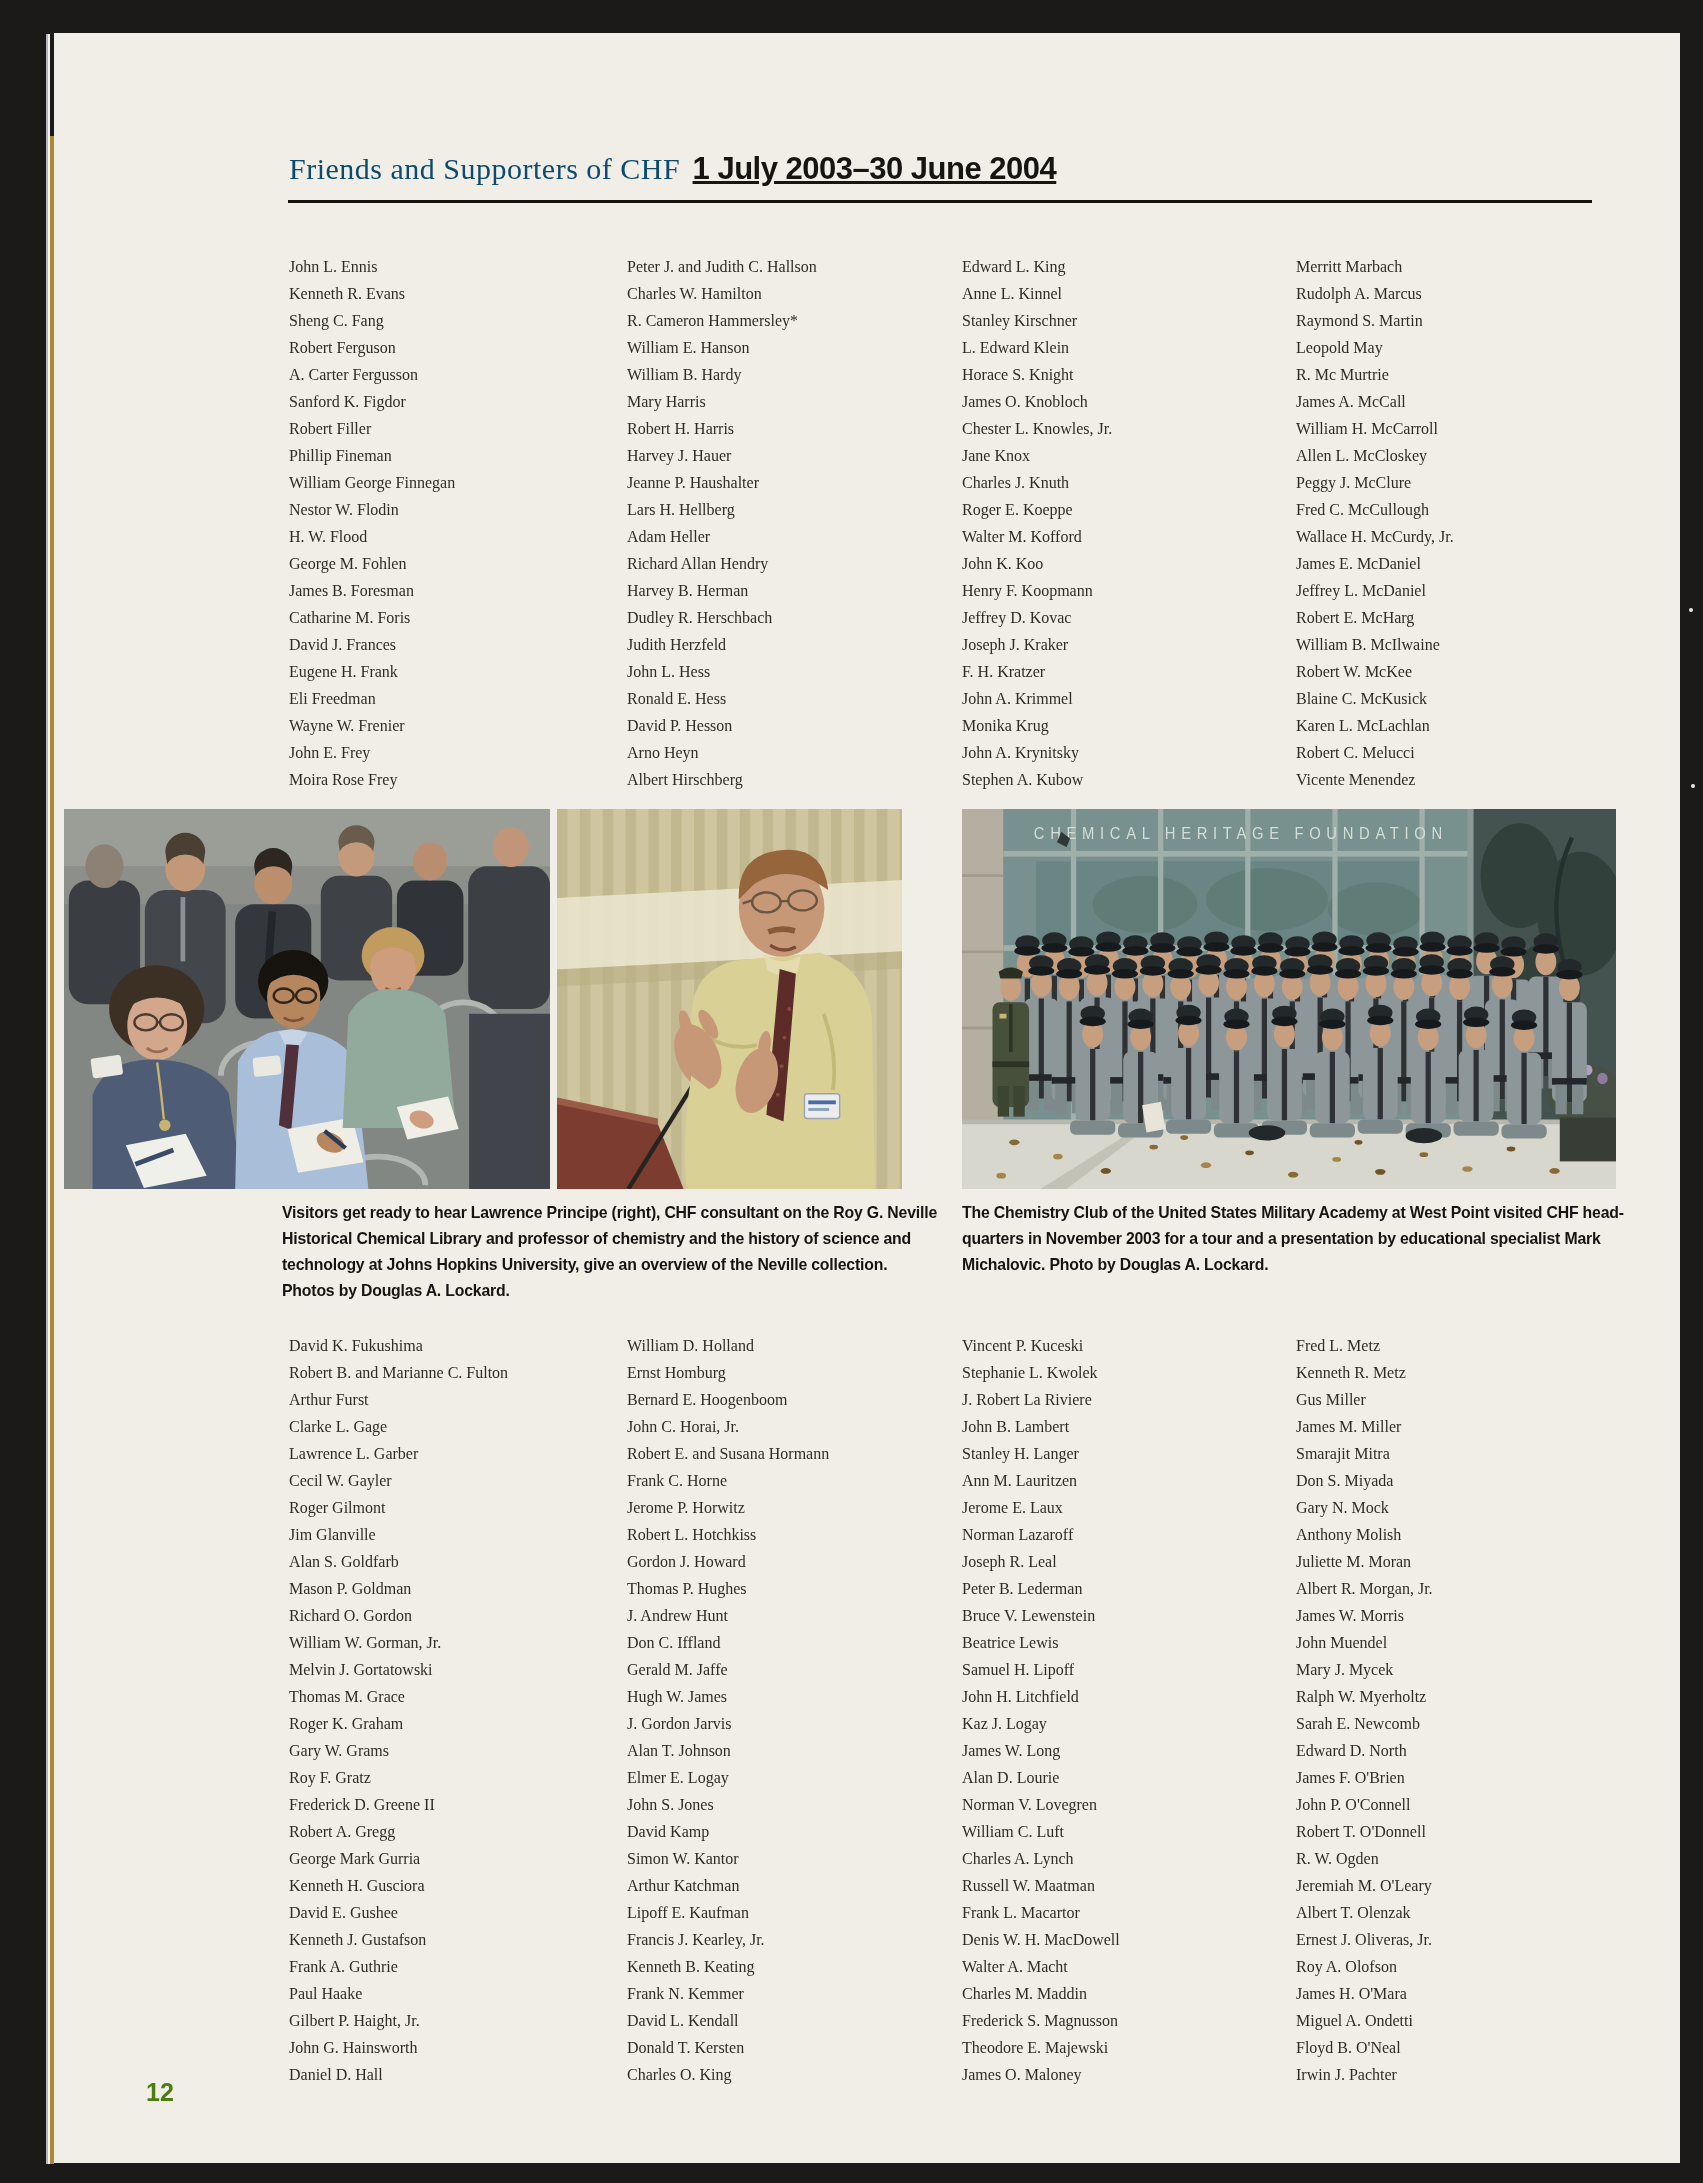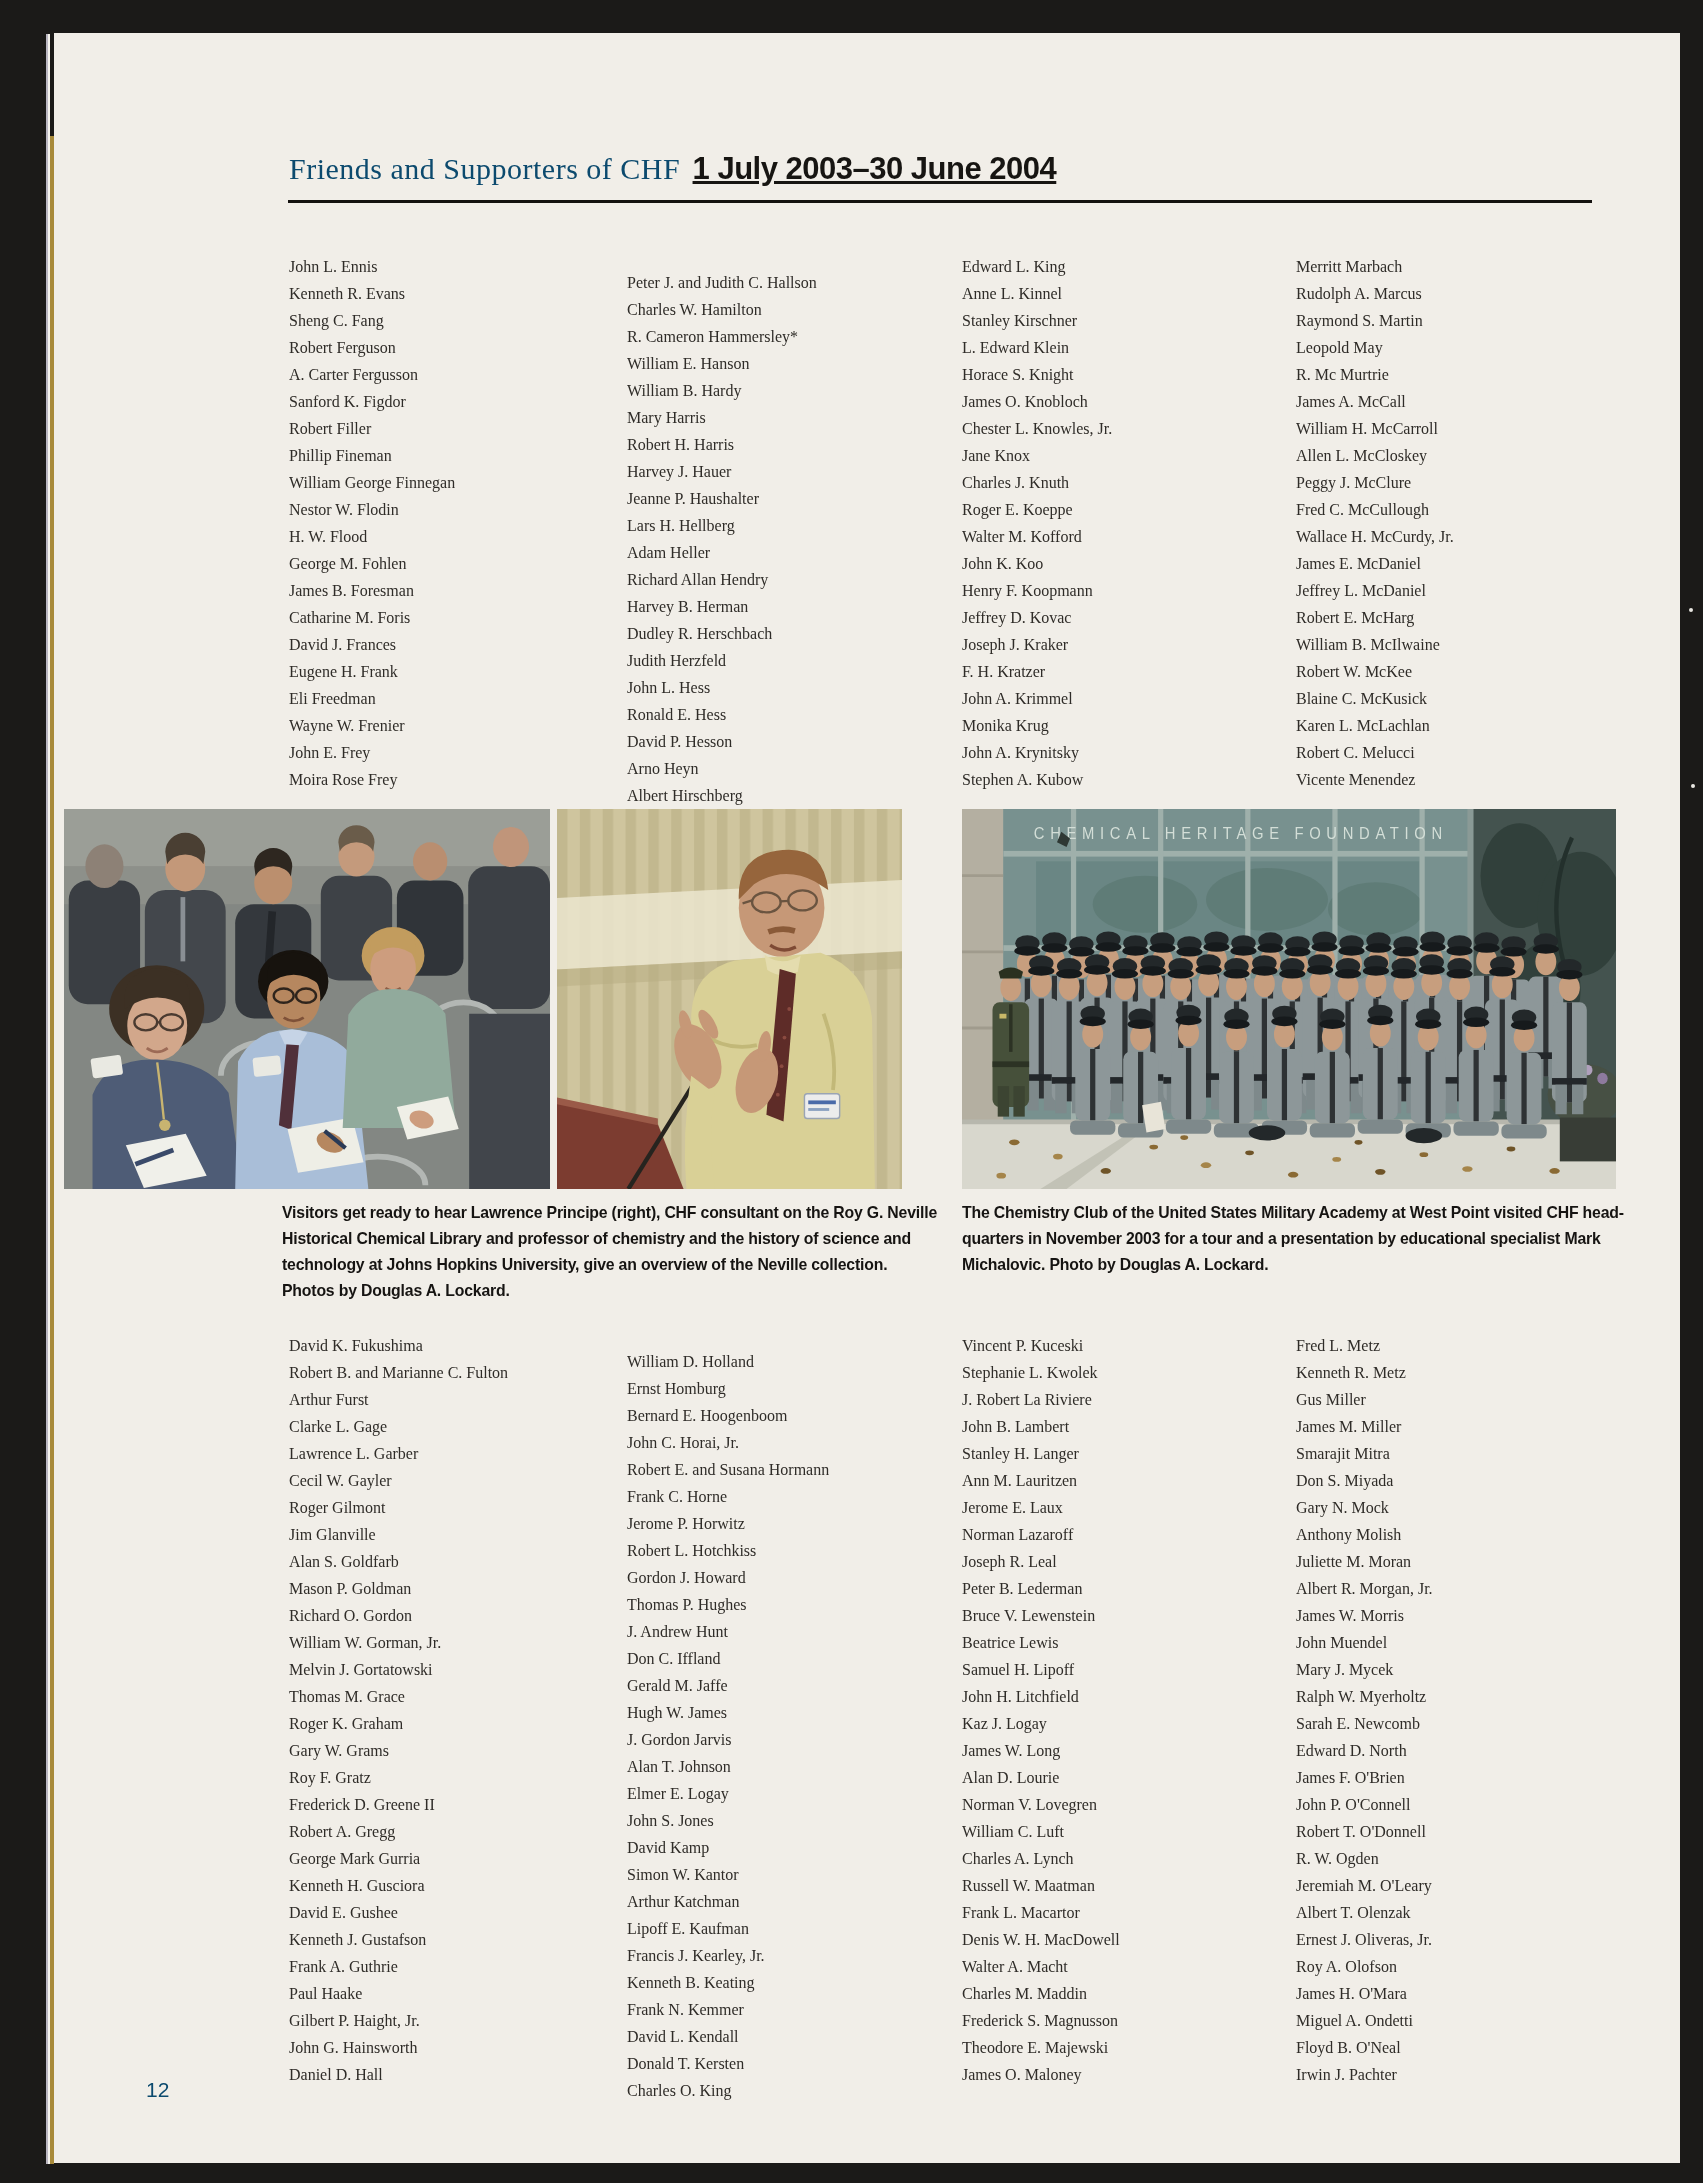--- a/index.html
+++ b/index.html
@@ -24,39 +24,39 @@
   .title{font-family:"Liberation Serif", serif;font-size:30px;color:#0c4a6e;letter-spacing:0.5px;}
   .date{font-family:"Liberation Sans", sans-serif;font-weight:bold;font-size:31px;
         color:#171512;letter-spacing:-0.5px;margin-left:12.4px;text-decoration:underline;}
   .rule{position:absolute;left:234px;top:167px;width:1304px;height:3.3px;background:#14120f;}
 
   
   .col{position:absolute;font-size:16px;line-height:27px;color:#2f2c28;}
   .col .name{white-space:nowrap;}
   .top{top:220px;}
   .bottom{top:1299px;}
-  .cx1{left:235px;}  .cx2{left:573px;margin-top:16px;}  .cx3{left:908px;}  .cx4{left:1242px;}
+  .cx1{left:235px;}  .cx2{left:573px;}  .cx3{left:908px;}  .cx4{left:1242px;}
 
   
   figure.photo{position:absolute;margin:0;top:776px;height:380px;overflow:hidden;background:#777;}
   .p1{left:10px;width:486px;}
   .p2{left:503px;width:345px;}
   .p3{left:908px;width:654px;}
   figure.photo svg{display:block;width:100%;height:100%;}
 
   
   .caption{position:absolute;top:1167px;font-family:"Liberation Sans", sans-serif;
            font-weight:bold;font-size:17px;line-height:26px;color:#161412;
            transform:scaleX(.93);transform-origin:left top;letter-spacing:-0.2px;}
   .capL{left:228px;width:713px;}
   .capR{left:908px;width:723px;}
 
   .page-number{position:absolute;left:92px;top:2045px;
-               font-family:"Liberation Sans", sans-serif;font-weight:normal;
-               font-size:21px;color:#0c4a6e;}
+               font-family:"Liberation Sans", sans-serif;font-weight:bold;
+               font-size:25px;color:#4d7c0f;}
 </style>
 </head>
 <body>
 
 <div class="scan">
   <div class="edge-strip e1"></div>
   <div class="edge-strip e2"></div>
   <div class="edge-strip e3"></div>
   <div class="speck sp1"></div>
   <div class="speck sp2"></div>

